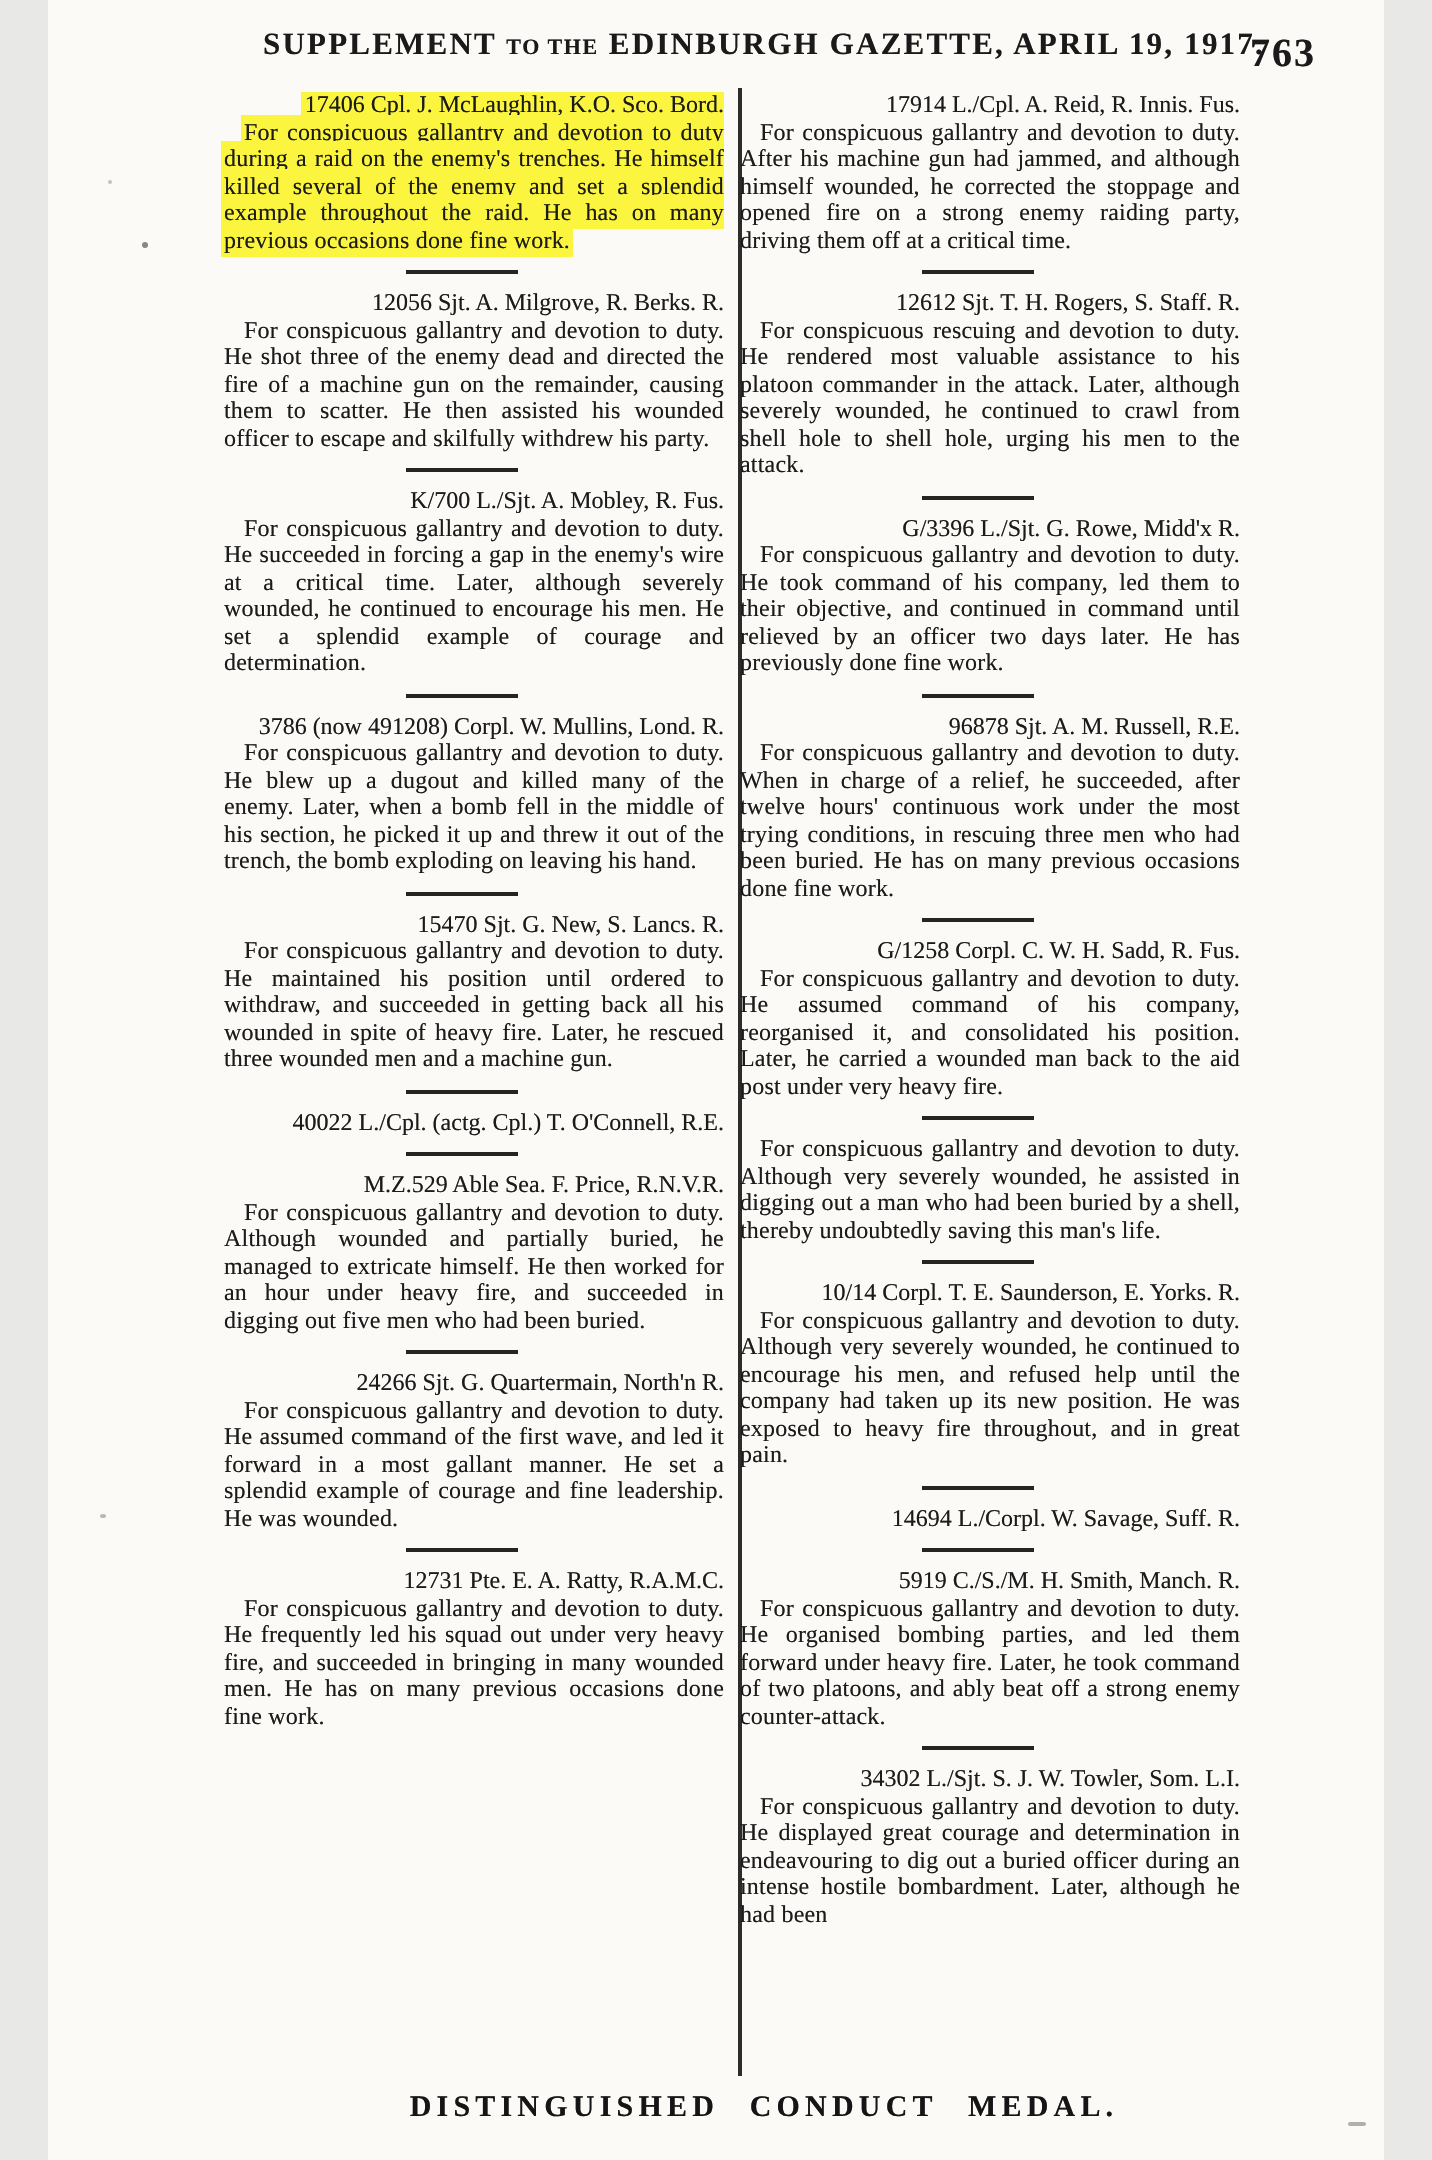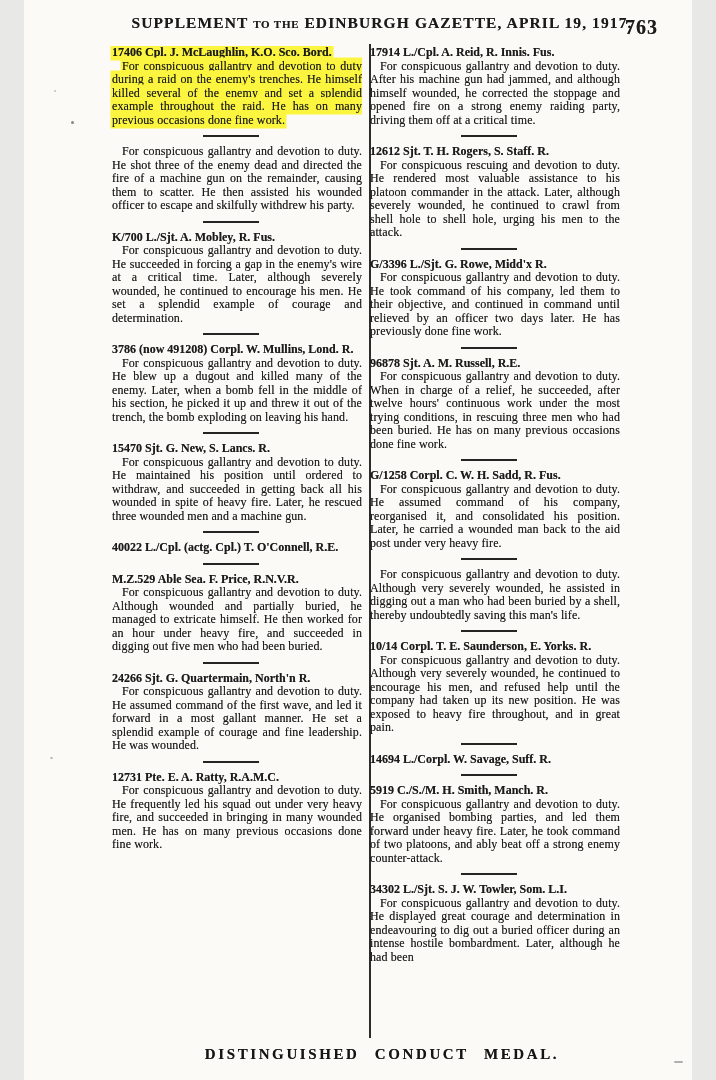--- a/index.html
+++ b/index.html
@@ -37,23 +37,23 @@
     width:2px;height:994px;background:#2e2c2a;
   }
   
   .entry{margin:0;}
   .sep{
     width:56px;height:0;
     border-top:2px solid #262422;
     margin:8px auto 8px;
   }
   .head{
-    margin:0;font-size:12px;line-height:13.5px;font-weight:bold;
+    margin:0;font-size:12px;line-height:13.5px;font-weight:normal;
     padding-left:0;text-indent:13px;  
-    text-align:left;
+    text-align:right;
   }
   .body{
     margin:0 0 0 13px;
     text-align:justify;text-indent:10px;
     letter-spacing:.1px;
   }
   .highlighted .hl{
     background:var(--hl,#fbf53f);
     box-shadow:0 0 0 1.5px var(--hl,#fbf53f);
     -webkit-box-decoration-break:clone;box-decoration-break:clone;
@@ -89,20 +89,21 @@
 
   <div class="col col-left">
   <article class="entry highlighted">
 
     <h3 class="head"><span class="hl head-text">17406 Cpl. J. McLaughlin, K.O. Sco. Bord.</span></h3>
     <p class="body"><span class="hl body-text">For conspicuous gallantry and devotion to duty during a raid on the enemy's trenches. He himself killed several of the enemy and set a splendid example throughout the raid. He has on many previous occasions done fine work.</span></p>
   </article>
 
   <article class="entry">
     <div class="sep"></div>
+    <h3 class="head"><span class="hl head-text">12056 Sjt. A. Milgrove, R. Berks. R.</span></h3>
     <p class="body"><span class="hl body-text">For conspicuous gallantry and devotion to duty. He shot three of the enemy dead and directed the fire of a machine gun on the remainder, causing them to scatter. He then assisted his wounded officer to escape and skilfully withdrew his party.</span></p>
   </article>
 
   <article class="entry">
     <div class="sep"></div>
     <h3 class="head"><span class="hl head-text">K/700 L./Sjt. A. Mobley, R. Fus.</span></h3>
     <p class="body"><span class="hl body-text">For conspicuous gallantry and devotion to duty. He succeeded in forcing a gap in the enemy's wire at a critical time. Later, although severely wounded, he continued to encourage his men. He set a splendid example of courage and determination.</span></p>
   </article>
 
   <article class="entry">

